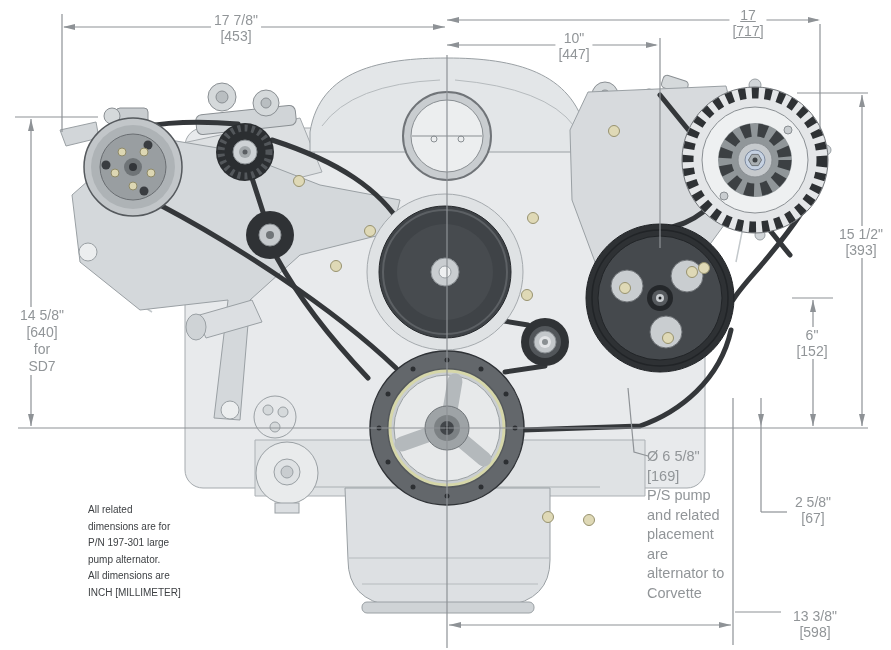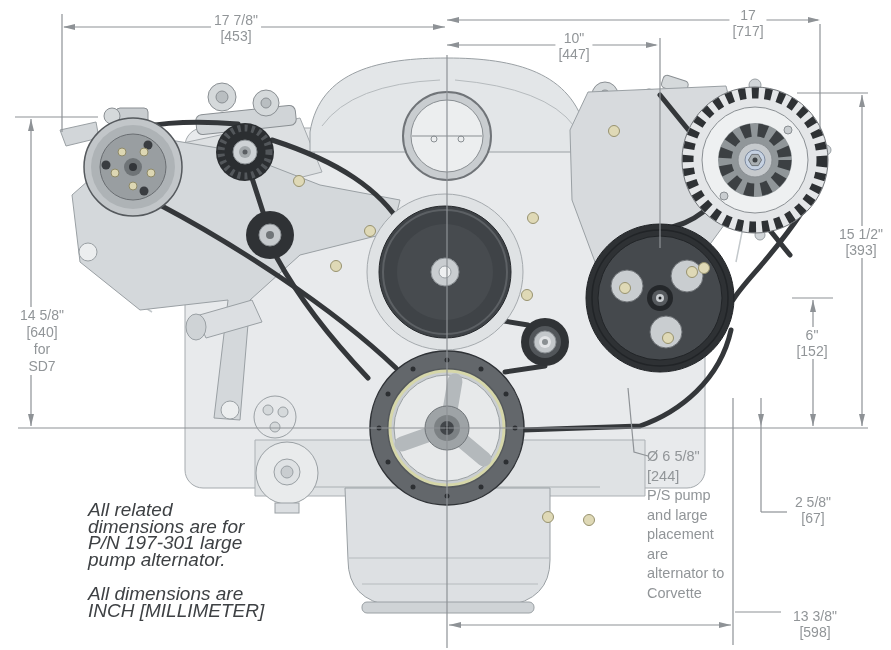--- a/index.html
+++ b/index.html
@@ -3,22 +3,22 @@
 <meta charset="utf-8">
 <style>
   html,body{margin:0;padding:0;background:#fff;}
   body{width:891px;height:650px;font-family:"Liberation Sans",sans-serif;}
   .canvas{position:relative;width:891px;height:650px;background:#fff;overflow:hidden;}
   .canvas > svg{position:absolute;left:0;top:0;}
   .dim{position:absolute;transform:translate(-50%,-50%);text-align:center;color:#919598;
        font-size:14px;line-height:16px;background:#fff;padding:0 3px;white-space:nowrap;z-index:5;}
   .dim.tall{line-height:17px;}
   .callout{position:absolute;color:#919598;font-size:14.5px;line-height:19.5px;white-space:nowrap;z-index:5;}
-  .note{position:absolute;color:#3e4144;font-size:19px;line-height:16.5px;white-space:nowrap;z-index:5;font-style:italic;}
-  .note .para2{margin-top:18px;}
+  .note{position:absolute;color:#3e4144;font-size:10px;line-height:16.5px;white-space:nowrap;z-index:5;}
+  .note .para2{margin-top:0;}
 </style>
 </head>
 <body>
 
 <div class="canvas">
 
 <svg width="891" height="650" viewBox="0 0 891 650">
 
   <g stroke-linejoin="round">
 
@@ -274,21 +274,21 @@
 <div class="dim" style="left:236px;top:28px;">
   <div>17 7/8"</div>
   <div>[453]</div>
 </div>
 
 <div class="dim" style="left:574px;top:46px;">
   <div>10"</div>
   <div>[447]</div>
 </div>
 
-<div class="dim" style="left:748px;top:23px;">
+<div class="dim" style="left:748px;top:23px;text-decoration:underline;">
   <div>17</div>
   <div>[717]</div>
 </div>
 
 <div class="dim" style="left:861px;top:242px;">
   <div>15 1/2"</div>
   <div>[393]</div>
 </div>
 
 <div class="dim tall" style="left:42px;top:341px;">
@@ -308,23 +308,23 @@
   <div>[67]</div>
 </div>
 
 <div class="dim" style="left:815px;top:624px;">
   <div>13 3/8"</div>
   <div>[598]</div>
 </div>
 
 <div class="callout" style="left:647px;top:447px;">
   <div>Ø 6 5/8"</div>
-  <div>[244]</div>
+  <div>[169]</div>
   <div>P/S pump</div>
-  <div>and large</div>
+  <div>and related</div>
   <div>placement</div>
   <div>are</div>
   <div>alternator to</div>
   <div>Corvette</div>
 </div>
 
 <div class="note" style="left:88px;top:502px;">
   <div>All related</div>
   <div>dimensions are for</div>
   <div>P/N 197-301 large</div>

